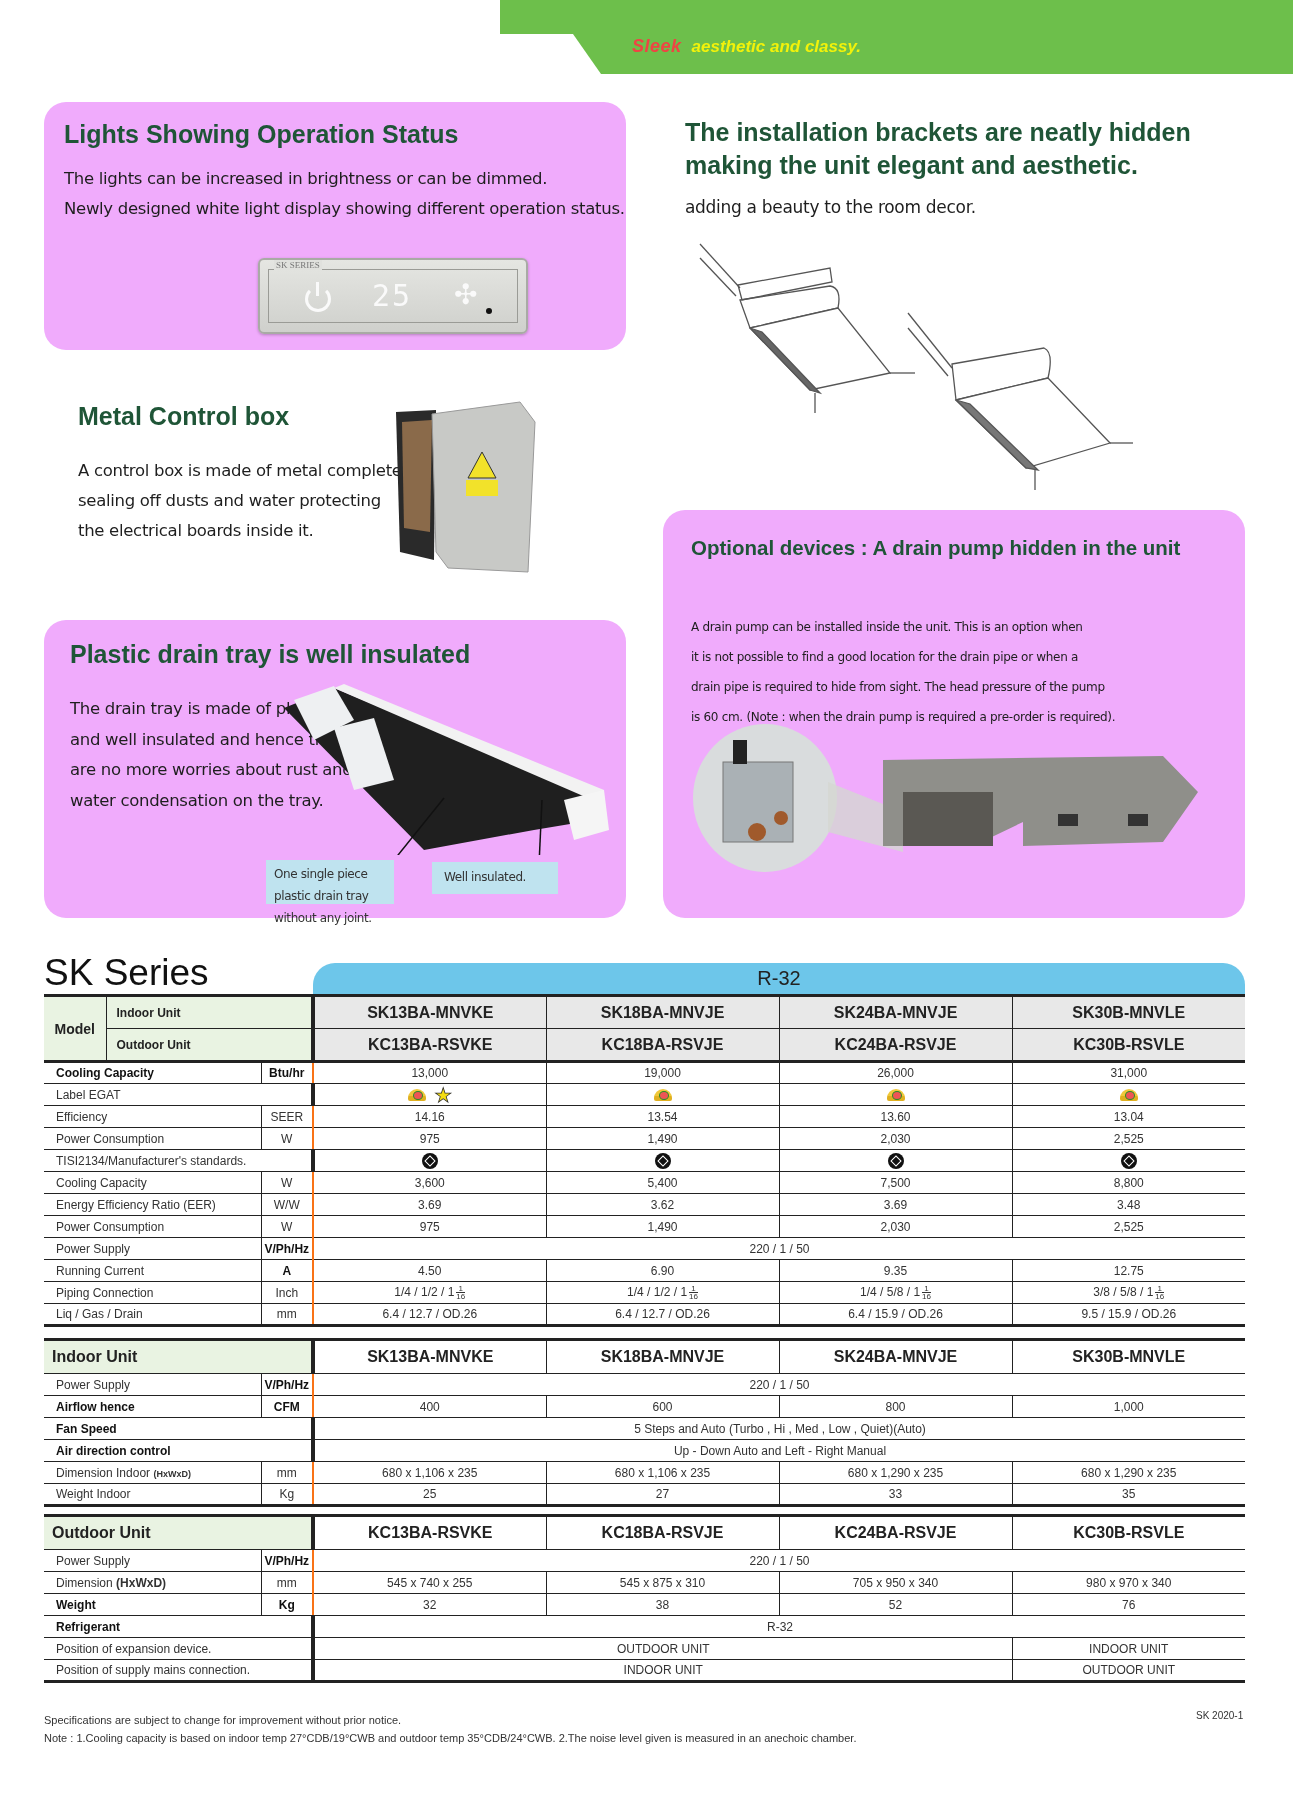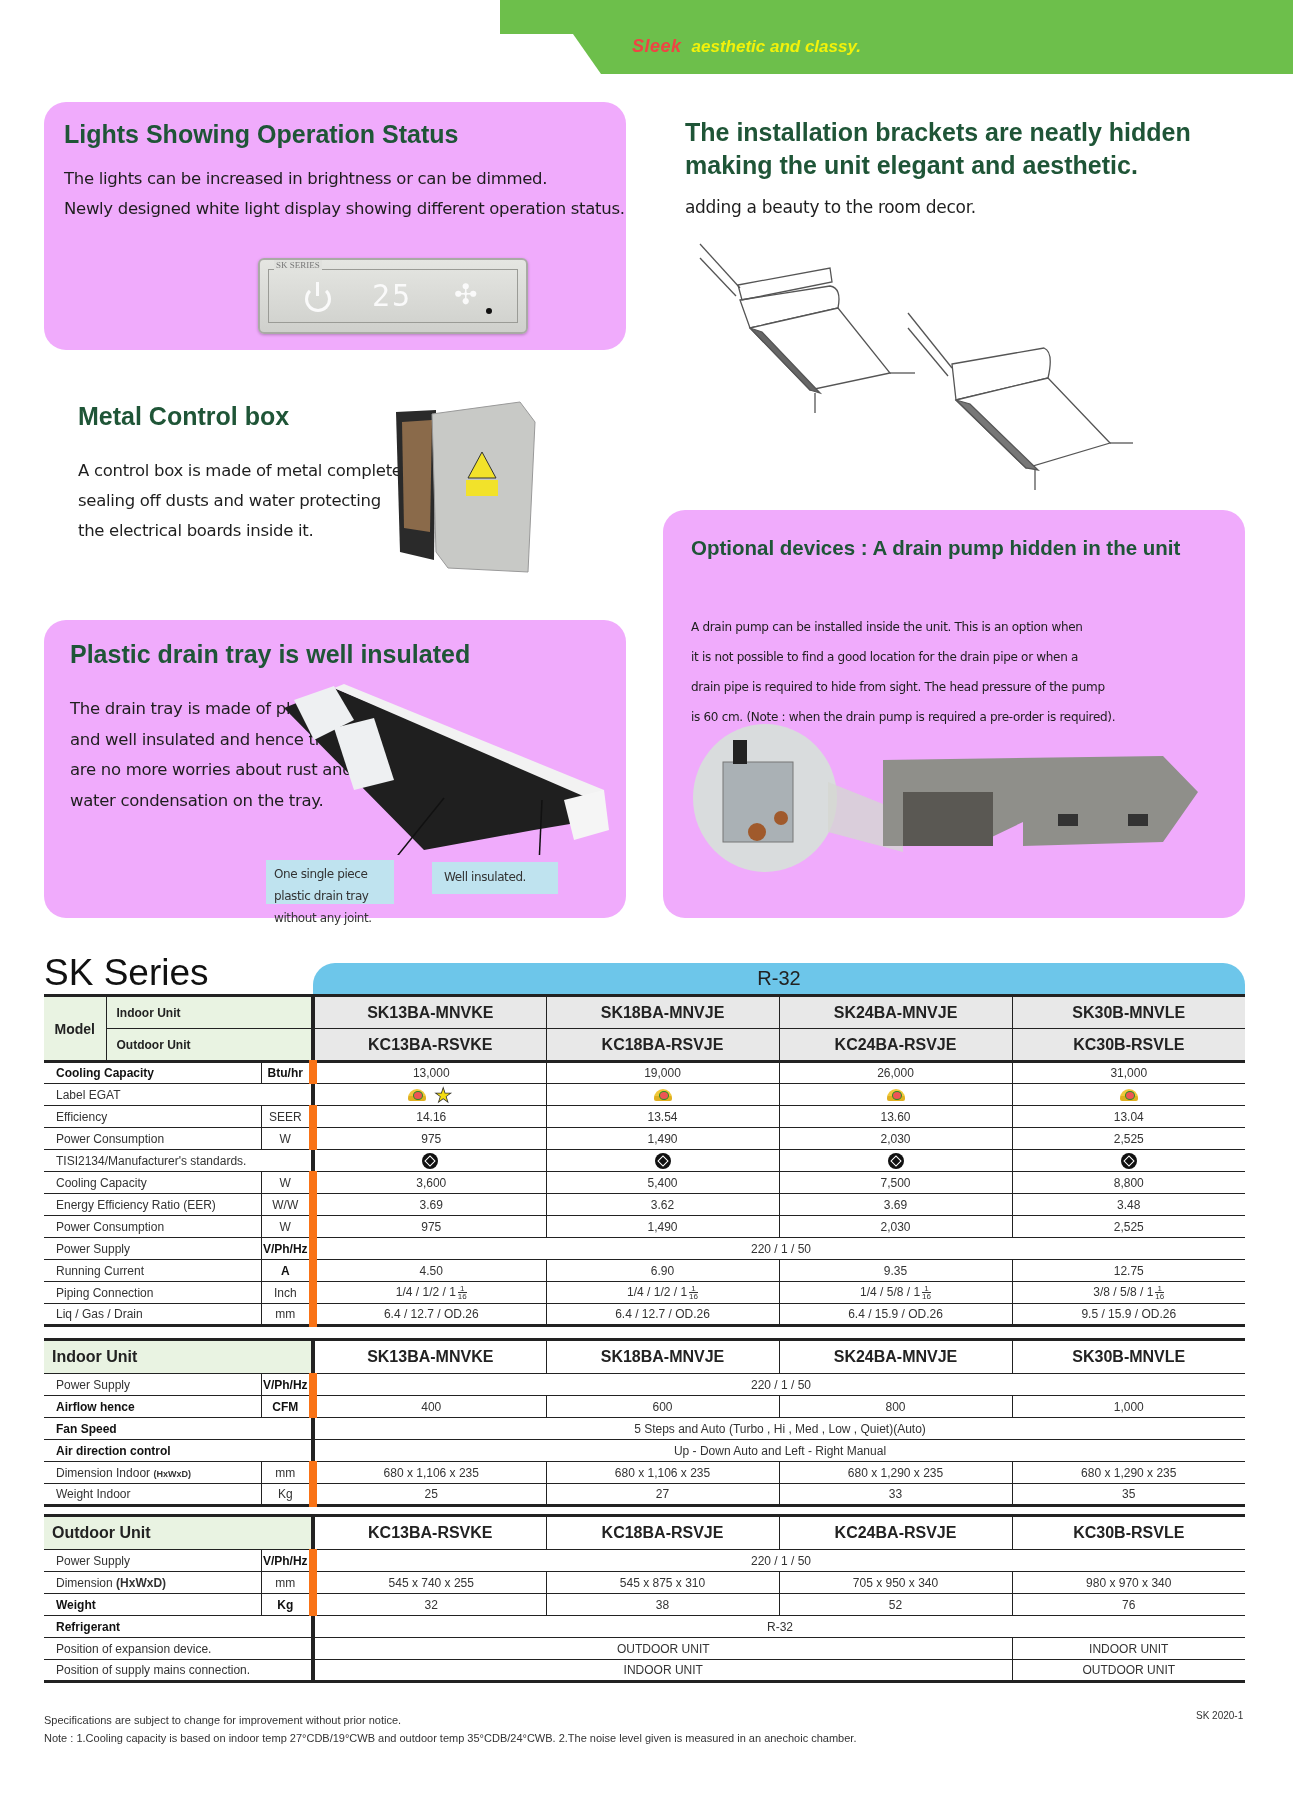--- a/index.html
+++ b/index.html
@@ -61,21 +61,21 @@
 
   
   .sk-title { position: absolute; left: 44px; top: 952px; font-family: "Liberation Sans", sans-serif; font-size: 37px; color: #111; }
   .r32-bar { position: absolute; left: 313px; top: 963px; width: 932px; height: 31px; background: #6dc6ea; border-radius: 22px 22px 0 0; }
   .r32-bar span { position: absolute; left: 0; right: 0; top: 4px; text-align: center; font-family: "Liberation Sans", sans-serif; font-size: 20px; color: #222; }
 
   table.spec { position: absolute; left: 44px; border-collapse: collapse; font-family: "Liberation Sans", sans-serif; table-layout: fixed; }
   table.spec td { border-bottom: 1px solid #222; font-size: 12px; color: #333; text-align: center; padding: 0; height: 22px; overflow: hidden; white-space: nowrap; }
   table.spec td.lbl { text-align: left; padding-left: 12px; }
   table.spec td.lbl.full { border-right: 4px solid #222; }
-  table.spec td.unit { border-left: 1px solid #222; border-right: 8px solid #f97316; width: 52px; }
+  table.spec td.unit { border-left: 1px solid #222; border-right: 2px solid #f97316; width: 52px; }
   table.spec td.col { border-right: 1px solid #222; }
   table.spec td.col.last { border-right: none; }
   table.spec td.bold { font-weight: bold; color: #111; }
   table.spec tr.hdr td { height: 34px; font-size: 16px; font-weight: bold; color: #222; }
   table.spec tr.hdr td.grey { background: #e8e8e8; }
   table.spec td.greenhead { background: #e9f3e2; font-weight: bold; font-size: 14px; color: #111; text-align: left; padding-left: 8px; }
 
   #t-main { top: 994px; width: 1201px; border-top: 3px solid #222; }
   #t-main tr.modelrow td { height: 33px; }
   #t-main td.model { background: #e9f3e2; font-weight: bold; font-size: 14px; text-align: center; border-right: 1px solid #222; border-bottom: 3px solid #222; }

